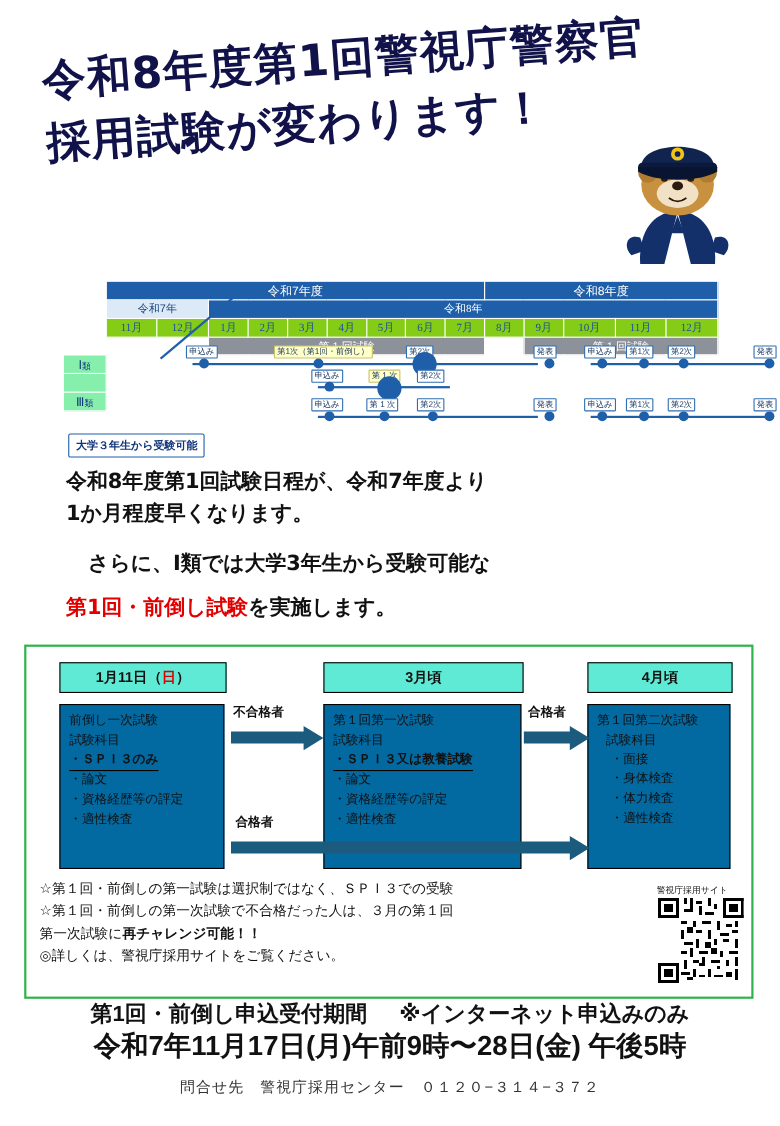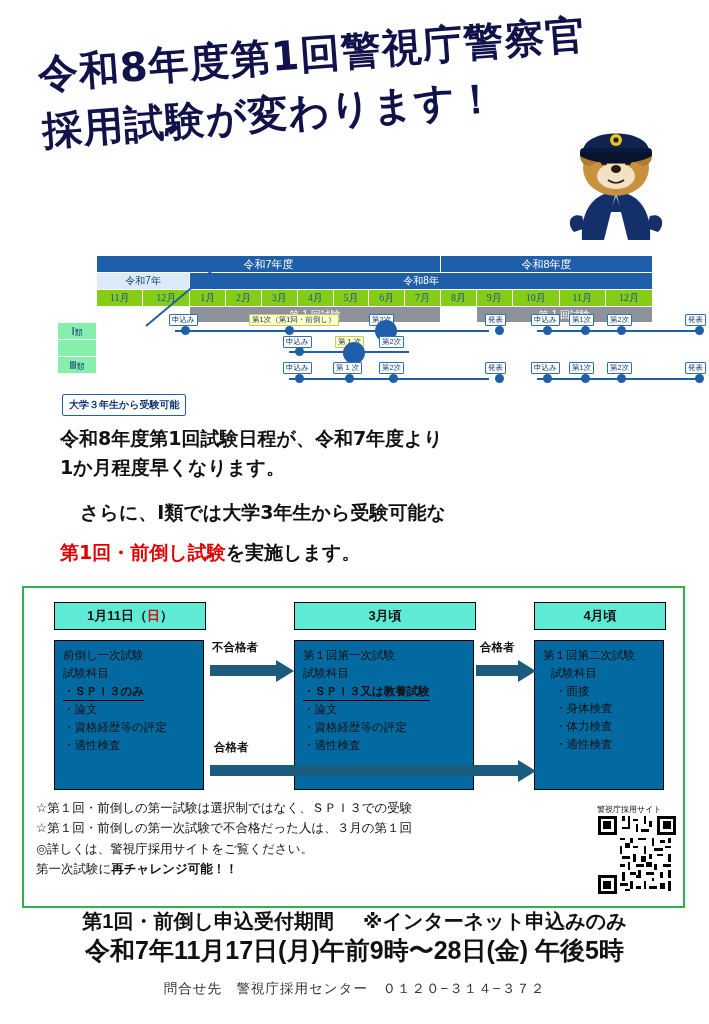--- a/index.html
+++ b/index.html
@@ -37,21 +37,21 @@
     margin-top:23px;
   }
   .sched td,.sched th{
     border:1px solid #ffffff;
     text-align:center;
     padding:0;
     height:16px;
     font-weight:normal;
   }
   .hdr-blue{background:#1f5fa9;color:#fff;font-size:11px;font-weight:bold;}
-  .hdr-blue2{background:#1f5fa9;color:#fff;font-size:10px;font-weight:bold;}
+  .hdr-blue2{background:#1f5fa9;color:#fff;font-size:10px;font-weight:bold;font-family:Liberation Serif, serif;}
   .hdr-lt{background:#dce9f7;color:#13407a;font-size:10px;font-weight:bold;}
   .hdr-mon{background:#84cc16;color:#1a4f9c;font-size:10px;font-weight:bold;border:1px solid #b9cfe6;font-family:Liberation Serif, serif;}
   .blank{background:#ffffff;border:1px solid #ffffff;}
   .rowlabel{background:#86efac;color:#12347a;font-size:11px;font-weight:bold;border:1px solid #ffffff;width:36px;}
   .rowlabel small{font-size:8px;}
   .gridcell{background:#ffffff;border:1px solid #cddcec;height:34px;}
   
   .bandrow td{height:15px;border:1px solid #ffffff;}
   .band{background:#8d9199;color:#fff;font-size:10px;font-weight:bold;}
   
@@ -345,22 +345,22 @@
   <div class="fb-label" style="left:190px;top:152px;">合格者</div>
   <div class="fat-arrow" style="left:186px;top:172px;">
     <svg width="326" height="22" viewBox="0 0 326 22">
         <path d="M0 5 L308 5 L308 0 L326 11 L308 22 L308 16 L0 16 Z" fill="#1b5c7e"></path>
       </svg>
   </div>
 
   <div class="notes" style="position:absolute;left:12px;top:210px;width:560px;">
     <div>☆第１回・前倒しの第一試験は選択制ではなく、ＳＰＩ３での受験</div>
     <div><span>☆第１回・前倒しの第一次試験で不合格だった人は、３月の第１回</span></div>
+    <div><span>第一次試験に</span><span class="bold">再チャレンジ可能！！</span></div>
     <div>◎詳しくは、警視庁採用サイトをご覧ください。</div>
-    <div><span>第一次試験に</span><span class="bold">再チャレンジ可能！！</span></div>
   </div>
 
   <div style="position:absolute;left:573px;top:216px;font-size:8px;">警視庁採用サイト</div>
   <div style="position:absolute;left:574px;top:228px;width:78px;height:78px;">
     <svg width="78" height="78" viewBox="0 0 29 29" shape-rendering="crispEdges">
       <rect width="29" height="29" fill="#fff"></rect>
       <g fill="#000">
         <rect x="0" y="0" width="7" height="1"></rect>
           <rect x="0" y="6" width="7" height="1"></rect>
         <rect x="0" y="0" width="1" height="7"></rect>

